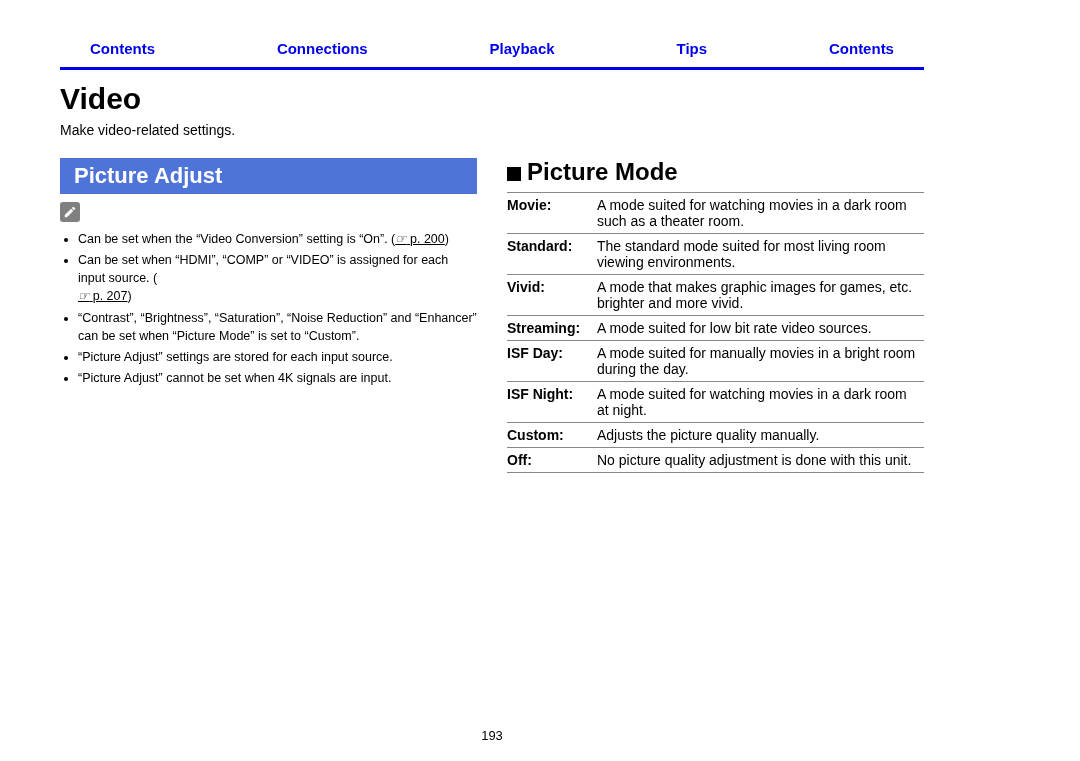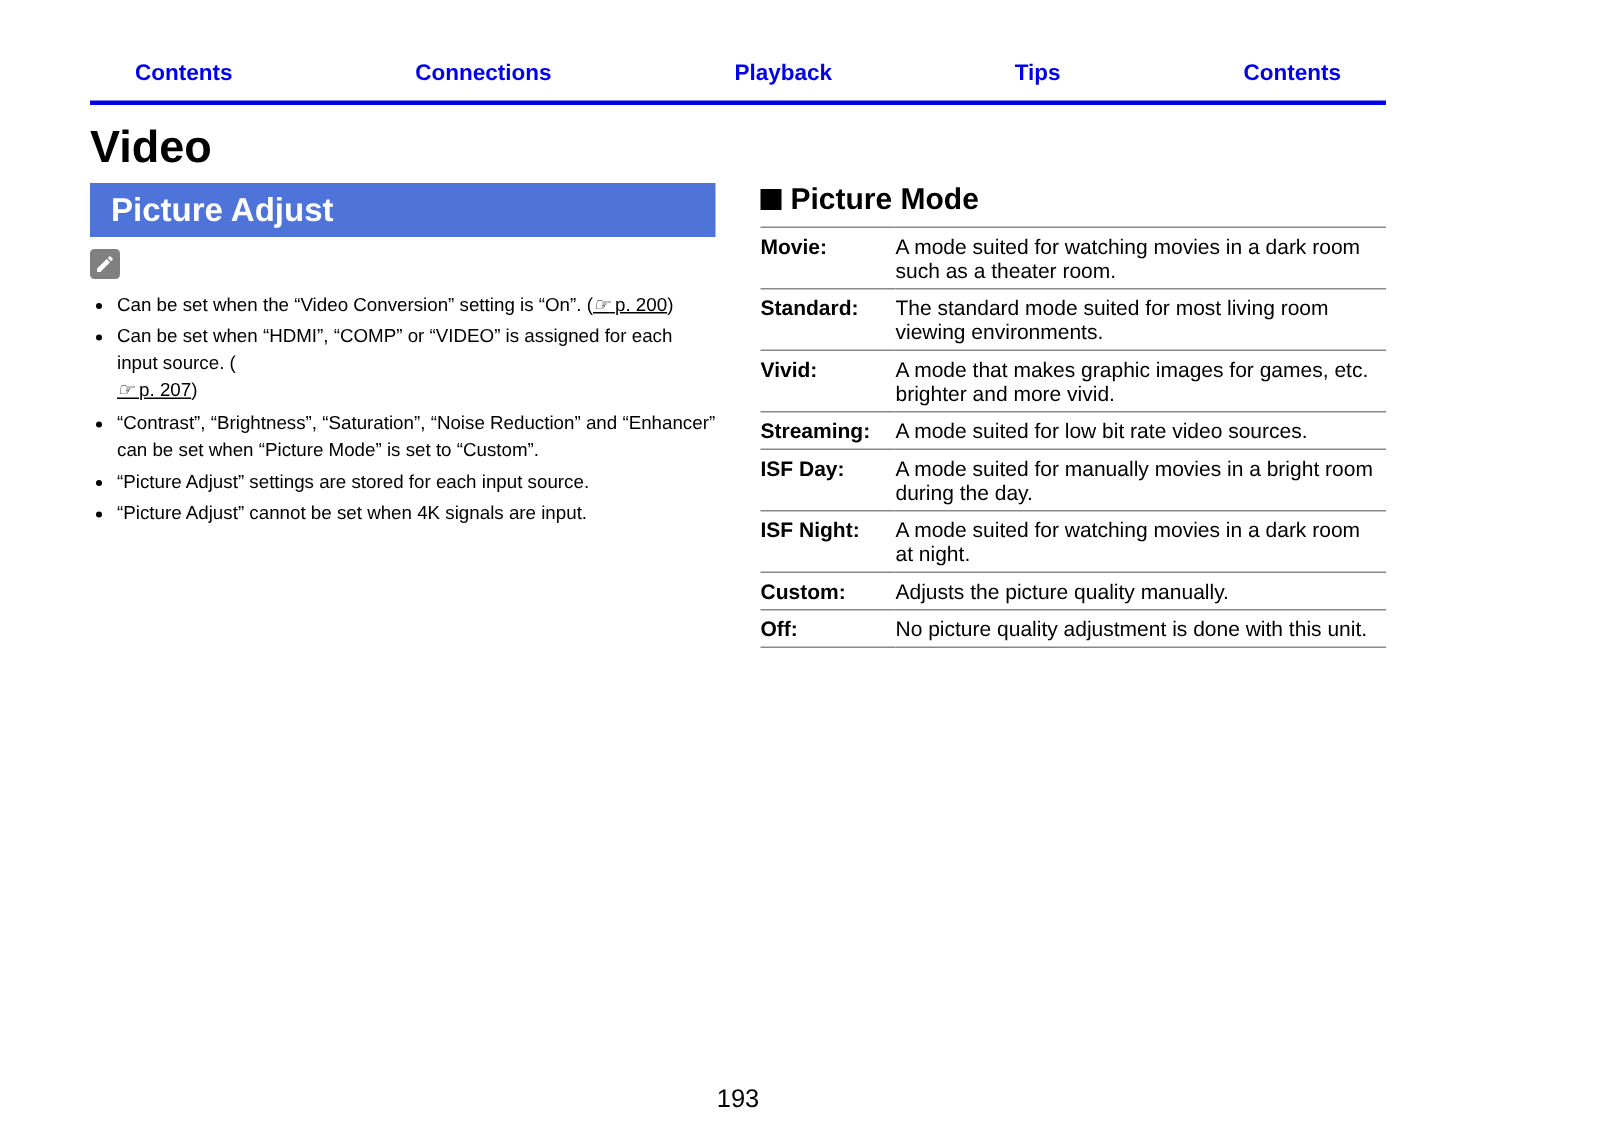--- a/index.html
+++ b/index.html
@@ -82,21 +82,21 @@
 ul.notes li { margin-bottom: 3px; }
 .pref {
   text-decoration: underline;
   white-space: nowrap;
 }
 .hand {
   font-family: serif;
   font-style: italic;
 }
 .h2 {
-  font-size: 20px;
+  font-size: 24px;
   font-weight: bold;
   margin: 0 0 6px 0;
 }
 .h2 .sq {
   display:inline-block;
   width:14px;
   height:14px;
   background:#000;
   margin-right:6px;
   vertical-align: -1px;
@@ -120,38 +120,39 @@
 table.modes td.label {
   font-weight: bold;
   white-space: nowrap;
   width: 84px;
 }
 .pagenum {
   position: absolute;
   bottom: 18px;
   left: 50%;
   transform: translateX(-50%);
-  font-size: 17px;
+  font-size: 13px;
 }
 </style>
 </head>
 <body>
 
 <div class="page">
 
   <div class="nav">
     <span>Contents</span>
     <span>Connections</span>
     <span>Playback</span>
     <span>Tips</span>
     <span>Contents</span>
   </div>
   <hr class="rule">
 
   <div class="h1">Video</div>
+  <div class="sub">Make video-related settings.</div>
 
   <div class="columns">
 
     <div class="col">
       <div class="blue-bar">Picture Adjust</div>
 
       <div class="pencil-box">
         <svg width="14" height="14" viewBox="0 0 24 24" fill="#fff">
           <path d="M3 17.25V21h3.75l11-11-3.75-3.75-11 11zM20.7 7.04a1 1 0 0 0 0-1.41l-2.34-2.34a1 1 0 0 0-1.41 0l-1.83 1.83 3.75 3.75 1.83-1.83z"></path>
         </svg>

